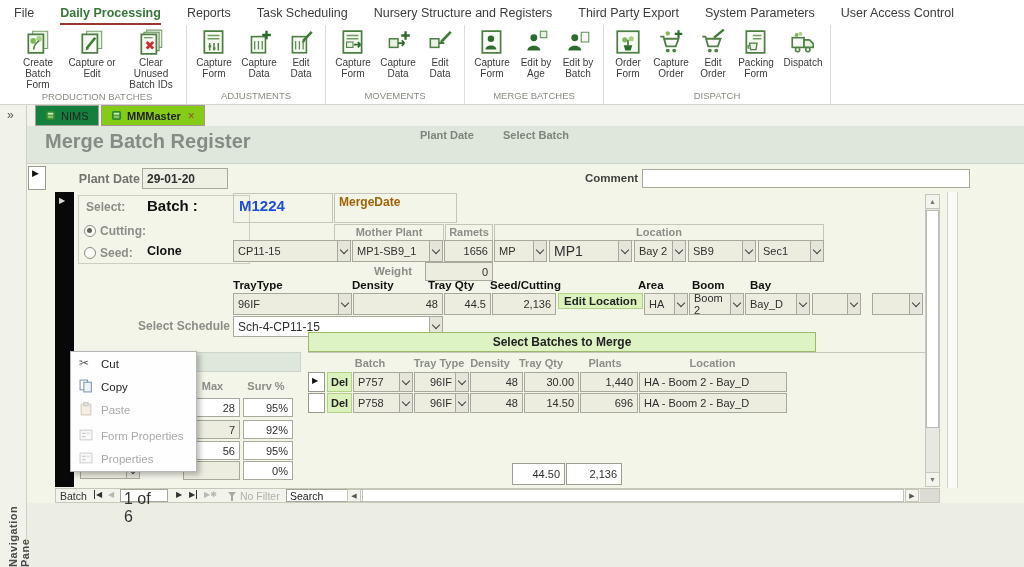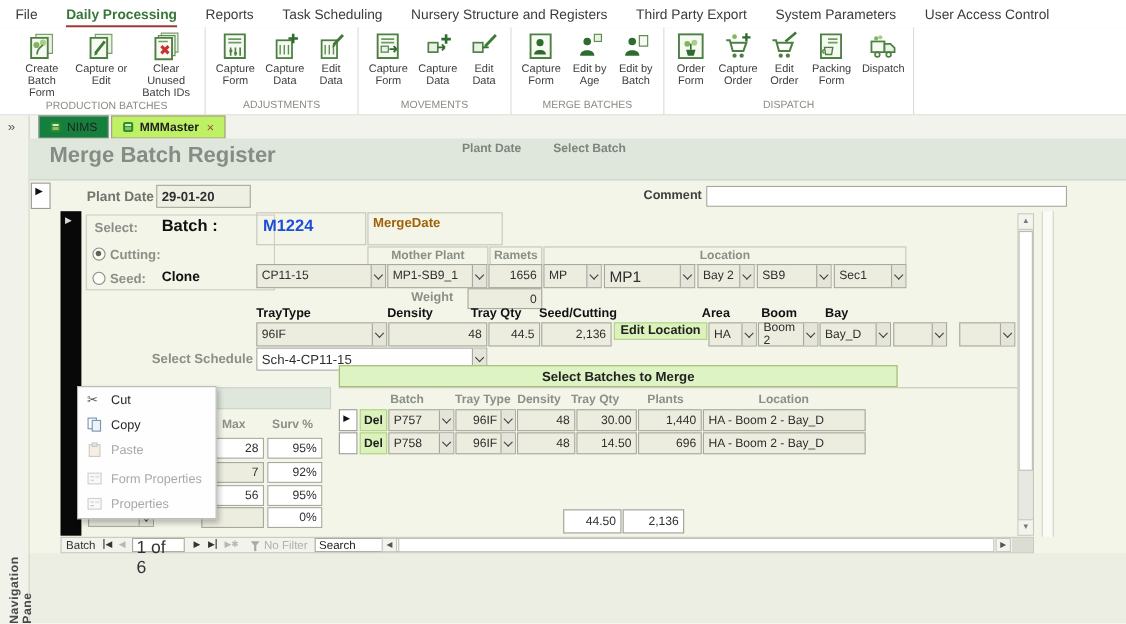--- a/index.html
+++ b/index.html
@@ -23,21 +23,21 @@
   .rbtns { display:flex; flex:1; align-items:flex-start; }
   .rbtn { display:flex; flex-direction:column; align-items:center; padding:3px 2px 0 2px; cursor:default; }
   .rlabel { font-size:10px; line-height:1.12; text-align:center; color:#3c3c3c; }
   .rgl { font-size:9.5px; color:#8b8b83; text-align:center; padding:0 6px 3px 6px; }
   .ricon { width:28px; height:28px; display:block; margin-bottom:1px; }
 
   
   .tabstrip { position:absolute; top:105px; left:0; right:0; height:21px; background:#f2f3ec; }
   .tab { position:absolute; top:105px; height:21px; display:flex; align-items:center; gap:5px;
          padding:0 9px; border:1px solid #9fa096; font-size:11px; color:#222; background:#15803d; cursor:default; }
-  .tab.active { background:#bef264; font-weight:bold; border-color:#a89592; }
+  .tab.active { background:#84cc16; font-weight:bold; border-color:#a89592; }
   .tabclose { color:#9c4a42; font-size:12px; font-weight:normal; margin-left:2px; cursor:pointer; }
   .navpane { position:absolute; top:105px; left:0; width:27px; bottom:0; background:#f1f2ea; border-right:1px solid #cfd0c4; }
   .npchevron { position:absolute; top:3px; left:7px; font-size:12px; color:#555; cursor:pointer; }
   .nptext { position:absolute; left:7px; top:385px; writing-mode:vertical-rl; transform:rotate(180deg);
             font-size:11px; font-weight:bold; color:#4a4a4a; letter-spacing:.5px; }
 
   
   .formwin { position:absolute; top:126px; left:27px; width:997px; height:377px; background:#f4f5e9; }
   .formheader { position:absolute; top:126px; left:27px; width:997px; height:38px; background:#dfe7dd; border-bottom:1px solid #ccd4c9; }
   .ftitle { position:absolute; left:45px; top:130px; font-size:20px; font-weight:bold; color:#868b85; }

